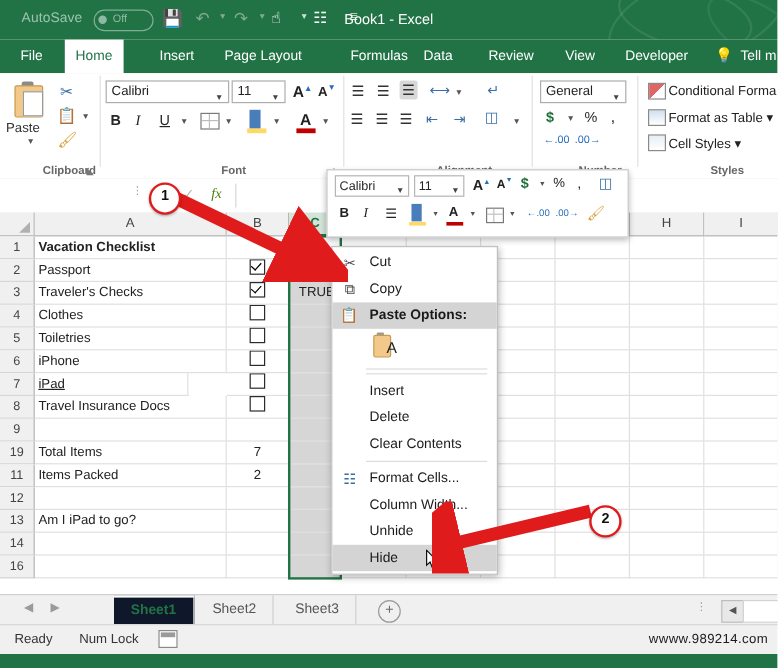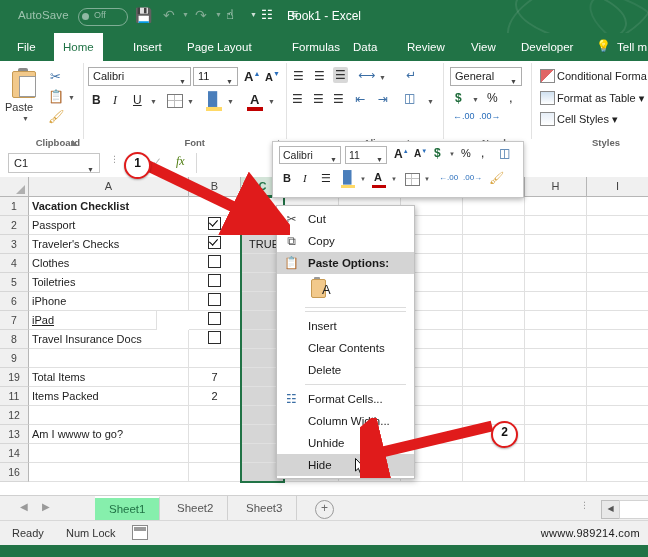--- a/index.html
+++ b/index.html
@@ -324,21 +324,21 @@
     position:absolute;left:0;top:495px;width:648px;height:25px;
     background:#f0f0f0;border-top:1px solid #d0d0d0;
   }
   #nav-prev{position:absolute;left:20px;top:5px;font-size:10px;color:#9a9a9a;}
   #nav-next{position:absolute;left:42px;top:5px;font-size:10px;color:#9a9a9a;}
   .sheettab{
     position:absolute;top:0;height:25px;line-height:25px;padding:0 14px;
     font-size:11.5px;color:#555;border-right:1px solid #d0d0d0;cursor:default;
   }
   .sheettab.active{
-    background:#86efac;color:#217346;font-weight:normal;border-top:2px solid #fff;
+    background:#0f172a;color:#217346;font-weight:bold;border-top:2px solid #fff;
     border-bottom:6px solid #4d7c0f;line-height:23px;
   }
   #newsheet{
     position:absolute;left:315px;top:4px;width:17px;height:17px;
     border:1px solid #9a9a9a;border-radius:50%;color:#6a6a6a;font-size:12px;
     line-height:15px;text-align:center;
   }
   #tab-dots{position:absolute;left:580px;top:7px;font-size:9px;color:#9a9a9a;line-height:4px;}
   #hscroll-left{
     position:absolute;left:601px;top:4px;width:17px;height:17px;
@@ -483,22 +483,20 @@
   <div class="styleicon" id="cond-icon"></div>
   <div class="stylerow" id="cond-fmt">Conditional Forma</div>
   <div class="styleicon" id="fmt-table-icon"></div>
   <div class="stylerow" id="fmt-table">Format as Table ▾</div>
   <div class="styleicon" id="cell-styles-icon"></div>
   <div class="stylerow" id="cell-styles">Cell Styles ▾</div>
   <div class="grp-label" id="styles-label">Styles</div>
 </div>
 
 <div id="formulabar">
-  <div id="namebox">C1<span class="cv">▼</span>
-  </div>
   <div id="fb-dots">⋮</div>
   <div id="fb-cancel">✕</div>
   <div id="fb-enter">✓</div>
   <div id="fb-fx">fx</div>
   <div id="fb-input"></div>
 </div>
 
 <div id="gridwrap">
   <div id="corner">
       <div class="tri"></div>
@@ -633,21 +631,21 @@
       <div class="cell" style="left: 587px; top: 210px; width: 62px;"></div>
       <div class="cell" style="left: 29px; top: 229px; width: 160px;"></div>
       <div class="cell center" style="left: 189px; top: 229px; width: 52px;"></div>
       <div class="cell right selcol" style="left: 241px; top: 229px; width: 44px;"></div>
       <div class="cell" style="left: 285px; top: 229px; width: 54px;"></div>
       <div class="cell" style="left: 339px; top: 229px; width: 62px;"></div>
       <div class="cell" style="left: 401px; top: 229px; width: 62px;"></div>
       <div class="cell" style="left: 463px; top: 229px; width: 62px;"></div>
       <div class="cell" style="left: 525px; top: 229px; width: 62px;"></div>
       <div class="cell" style="left: 587px; top: 229px; width: 62px;"></div>
-      <div class="cell" style="left: 29px; top: 248px; width: 160px;">Am I wwww to go?</div>
+      <div class="cell" style="left: 29px; top: 248px; width: 160px;">Am I iPad to go?</div>
       <div class="cell center" style="left: 189px; top: 248px; width: 52px;"></div>
       <div class="cell right selcol" style="left: 241px; top: 248px; width: 44px;"></div>
       <div class="cell" style="left: 285px; top: 248px; width: 54px;"></div>
       <div class="cell" style="left: 339px; top: 248px; width: 62px;"></div>
       <div class="cell" style="left: 401px; top: 248px; width: 62px;"></div>
       <div class="cell" style="left: 463px; top: 248px; width: 62px;"></div>
       <div class="cell" style="left: 525px; top: 248px; width: 62px;"></div>
       <div class="cell" style="left: 587px; top: 248px; width: 62px;"></div>
       <div class="cell" style="left: 29px; top: 267px; width: 160px;"></div>
       <div class="cell center" style="left: 189px; top: 267px; width: 52px;"></div>
@@ -706,22 +704,22 @@
     <div id="paste-opt-row">
       <span id="paste-opt-icon">
         <span class="pclasp"></span>
         <span class="pb"></span>
         <span class="pa">A</span>
       </span>
     </div>
     <div class="ctx-sep"></div>
     <div class="ctx-sep"></div>
     <div class="ctx-item"><span>Insert</span></div>
+    <div class="ctx-item"><span>Delete</span></div>
     <div class="ctx-item"><span>Clear Contents</span></div>
-    <div class="ctx-item"><span>Delete</span></div>
     <div class="ctx-sep"></div>
     <div class="ctx-item"><span class="ctx-icon">☷</span><span>Format Cells...</span></div>
     <div class="ctx-item"><span>Column Width...</span></div>
     <div class="ctx-item"><span>Unhide</span></div>
     <div class="ctx-item hl"><span>Hide</span><span id="ctx-cursor"><svg width="11" height="17" viewBox="0 0 11 17">
           <path d="M0.5 0.5 L0.5 13 L3.4 10.3 L5.3 15 L7.2 14.2 L5.4 9.7 L9.3 9.6 Z" fill="#ffffff" stroke="#111" stroke-width="1"></path>
         </svg></span></div>
   </div>
 
 <svg class="arrow-svg" width="160" height="80" style="left:130px;top:155px;">

